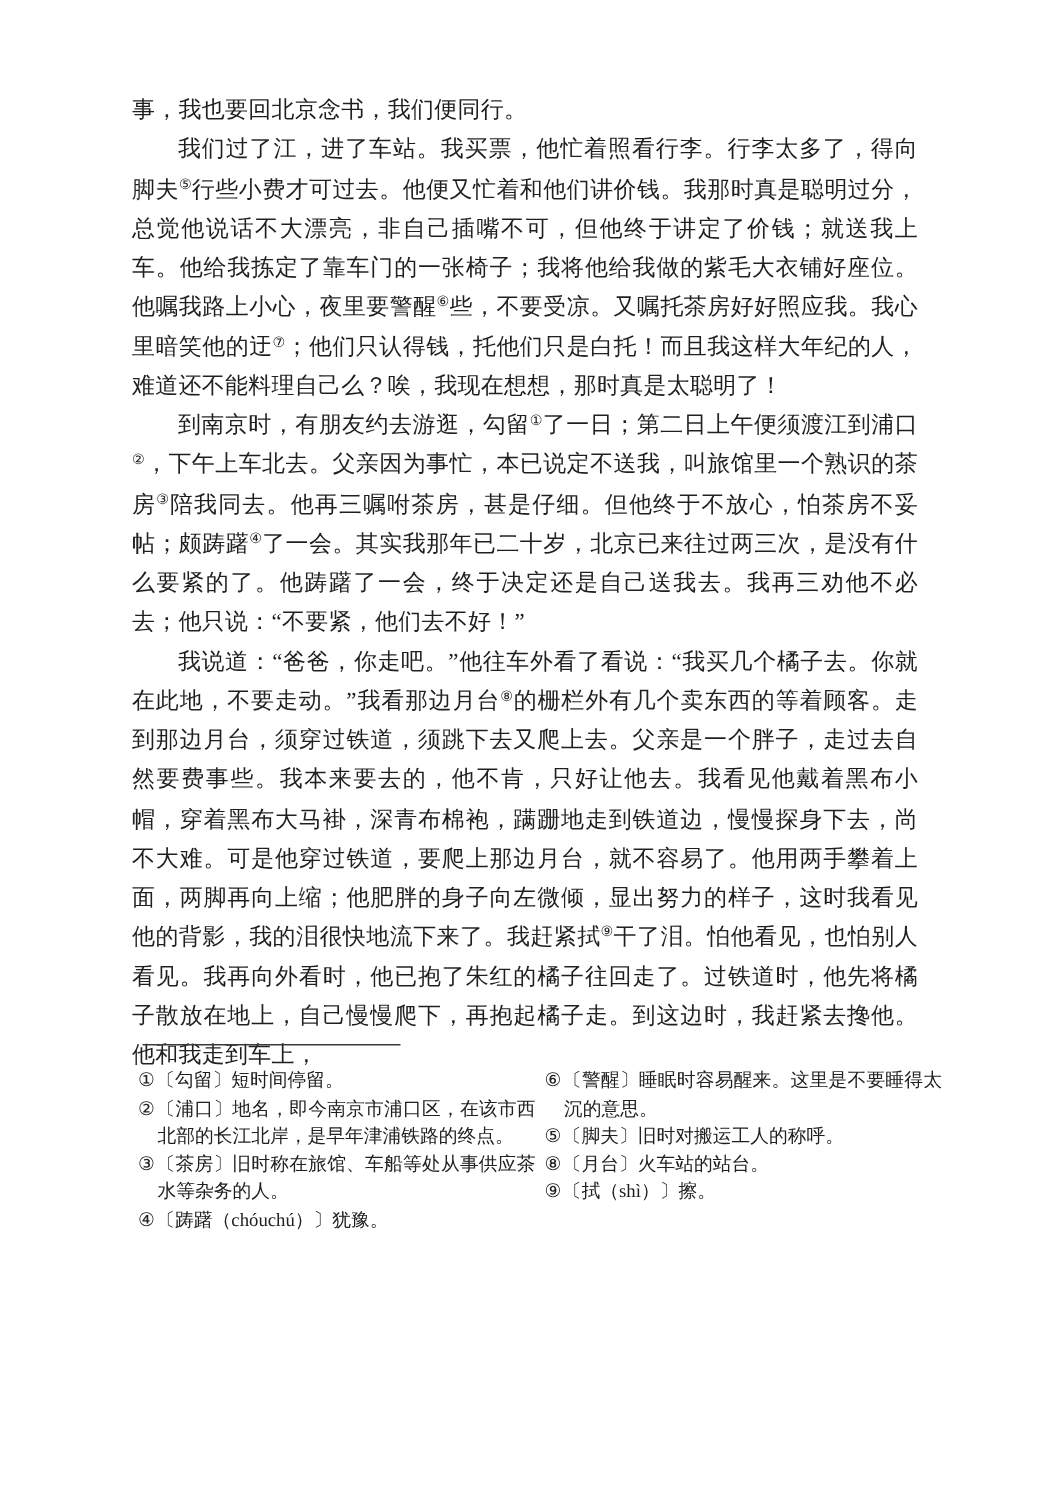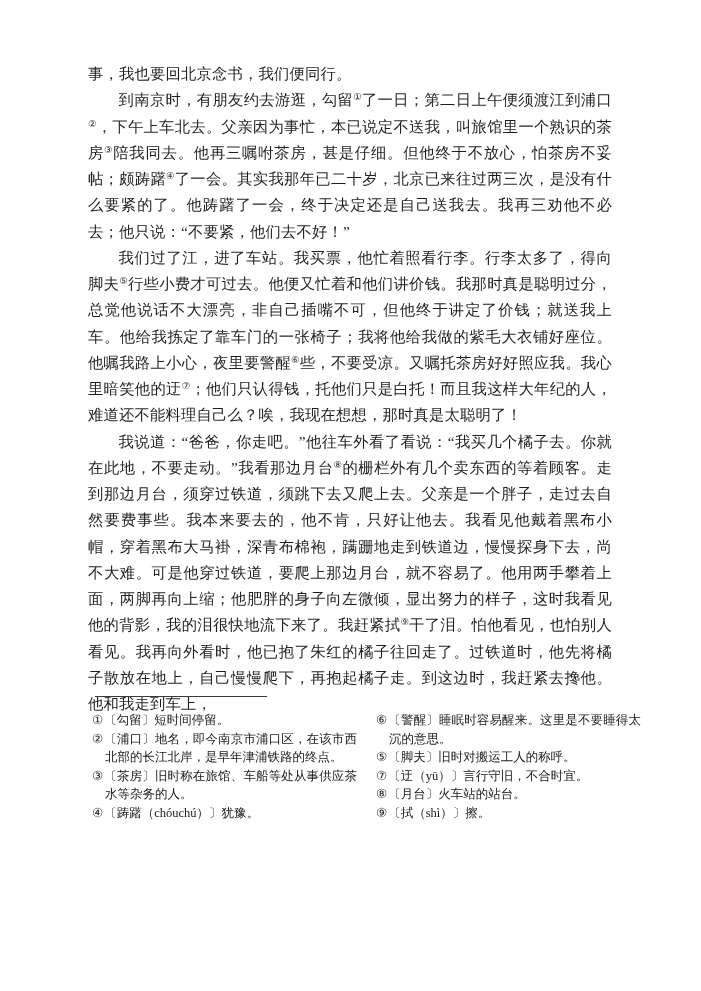--- a/index.html
+++ b/index.html
@@ -47,21 +47,21 @@
     width: 172px;
     height: 0;
     border-top: 1.5px solid #3a3a3a;
   }
   
   .footnotes {
     position: absolute;
     top: 711px;
     left: 92px;
     display: flex;
-    gap: 19px;
+    gap: 6px;
     font-size: 12.5px;
     line-height: 18.5px;
     color: #202020;
   }
   .fn-col { width: 265px; }
   .fn {
     margin: 0;
     padding-left: 13px;
     text-indent: -13px;
     text-align: justify;
@@ -96,38 +96,37 @@
     letter-spacing: 1px;
   }
 </style>
 </head>
 <body>
 
 <div class="page">
 
   <main class="body-text">
     <p class="para no-indent">事，我也要回北京念书，我们便同行。</p>
+    <p class="para">我们过了江，进了车站。我买票，他忙着照看行李。行李太多了，得向脚夫<sup>⑤</sup>行些小费才可过去。他便又忙着和他们讲价钱。我那时真是聪明过分，总觉他说话不大漂亮，非自己插嘴不可，但他终于讲定了价钱；就送我上车。他给我拣定了靠车门的一张椅子；我将他给我做的紫毛大衣铺好座位。他嘱我路上小心，夜里要警醒<sup>⑥</sup>些，不要受凉。又嘱托茶房好好照应我。我心里暗笑他的迂<sup>⑦</sup>；他们只认得钱，托他们只是白托！而且我这样大年纪的人，难道还不能料理自己么？唉，我现在想想，那时真是太聪明了！</p>
     <p class="para">到南京时，有朋友约去游逛，勾留<sup>①</sup>了一日；第二日上午便须渡江到浦口<sup>②</sup>，下午上车北去。父亲因为事忙，本已说定不送我，叫旅馆里一个熟识的茶房<sup>③</sup>陪我同去。他再三嘱咐茶房，甚是仔细。但他终于不放心，怕茶房不妥帖；颇踌躇<sup>④</sup>了一会。其实我那年已二十岁，北京已来往过两三次，是没有什么要紧的了。他踌躇了一会，终于决定还是自己送我去。我再三劝他不必去；他只说：“不要紧，他们去不好！”</p>
-    <p class="para">我们过了江，进了车站。我买票，他忙着照看行李。行李太多了，得向脚夫<sup>⑤</sup>行些小费才可过去。他便又忙着和他们讲价钱。我那时真是聪明过分，总觉他说话不大漂亮，非自己插嘴不可，但他终于讲定了价钱；就送我上车。他给我拣定了靠车门的一张椅子；我将他给我做的紫毛大衣铺好座位。他嘱我路上小心，夜里要警醒<sup>⑥</sup>些，不要受凉。又嘱托茶房好好照应我。我心里暗笑他的迂<sup>⑦</sup>；他们只认得钱，托他们只是白托！而且我这样大年纪的人，难道还不能料理自己么？唉，我现在想想，那时真是太聪明了！</p>
     <p class="para">我说道：“爸爸，你走吧。”他往车外看了看说：“我买几个橘子去。你就在此地，不要走动。”我看那边月台<sup>⑧</sup>的栅栏外有几个卖东西的等着顾客。走到那边月台，须穿过铁道，须跳下去又爬上去。父亲是一个胖子，走过去自然要费事些。我本来要去的，他不肯，只好让他去。我看见他戴着黑布小帽，穿着黑布大马褂，深青布棉袍，蹒跚地走到铁道边，慢慢探身下去，尚不大难。可是他穿过铁道，要爬上那边月台，就不容易了。他用两手攀着上面，两脚再向上缩；他肥胖的身子向左微倾，显出努力的样子，这时我看见他的背影，我的泪很快地流下来了。我赶紧拭<sup>⑨</sup>干了泪。怕他看见，也怕别人看见。我再向外看时，他已抱了朱红的橘子往回走了。过铁道时，他先将橘子散放在地上，自己慢慢爬下，再抱起橘子走。到这边时，我赶紧去搀他。他和我走到车上，</p>
   </main>
 
   <div class="note-rule"></div>
 
   <section class="footnotes">
     <div class="fn-col">
       <p class="fn"><span class="fn-marker">①</span><span>〔勾留〕短时间停留。</span></p>
       <p class="fn"><span class="fn-marker">②</span><span>〔浦口〕地名，即今南京市浦口区，在该市西北部的长江北岸，是早年津浦铁路的终点。</span></p>
       <p class="fn"><span class="fn-marker">③</span><span>〔茶房〕旧时称在旅馆、车船等处从事供应茶水等杂务的人。</span></p>
       <p class="fn"><span class="fn-marker">④</span><span>〔踌躇（chóuchú）〕犹豫。</span></p>
     </div>
     <div class="fn-col">
       <p class="fn"><span class="fn-marker">⑥</span><span>〔警醒〕睡眠时容易醒来。这里是不要睡得太沉的意思。</span></p>
       <p class="fn"><span class="fn-marker">⑤</span><span>〔脚夫〕旧时对搬运工人的称呼。</span></p>
-      <p class="fn"><span class="fn-marker">⑦</span><span>〔迂（yū）〕言行守旧，不合时宜。</span></p>
       <p class="fn"><span class="fn-marker">⑧</span><span>〔月台〕火车站的站台。</span></p>
       <p class="fn"><span class="fn-marker">⑨</span><span>〔拭（shì）〕擦。</span></p>
     </div>
   </section>
 
   <footer class="page-footer">
     <div class="footer-left">
       <span class="lesson-number">15</span><span class="spaced">背 影</span><span class="vbar"></span>
     </div>
     <div class="footer-right">

